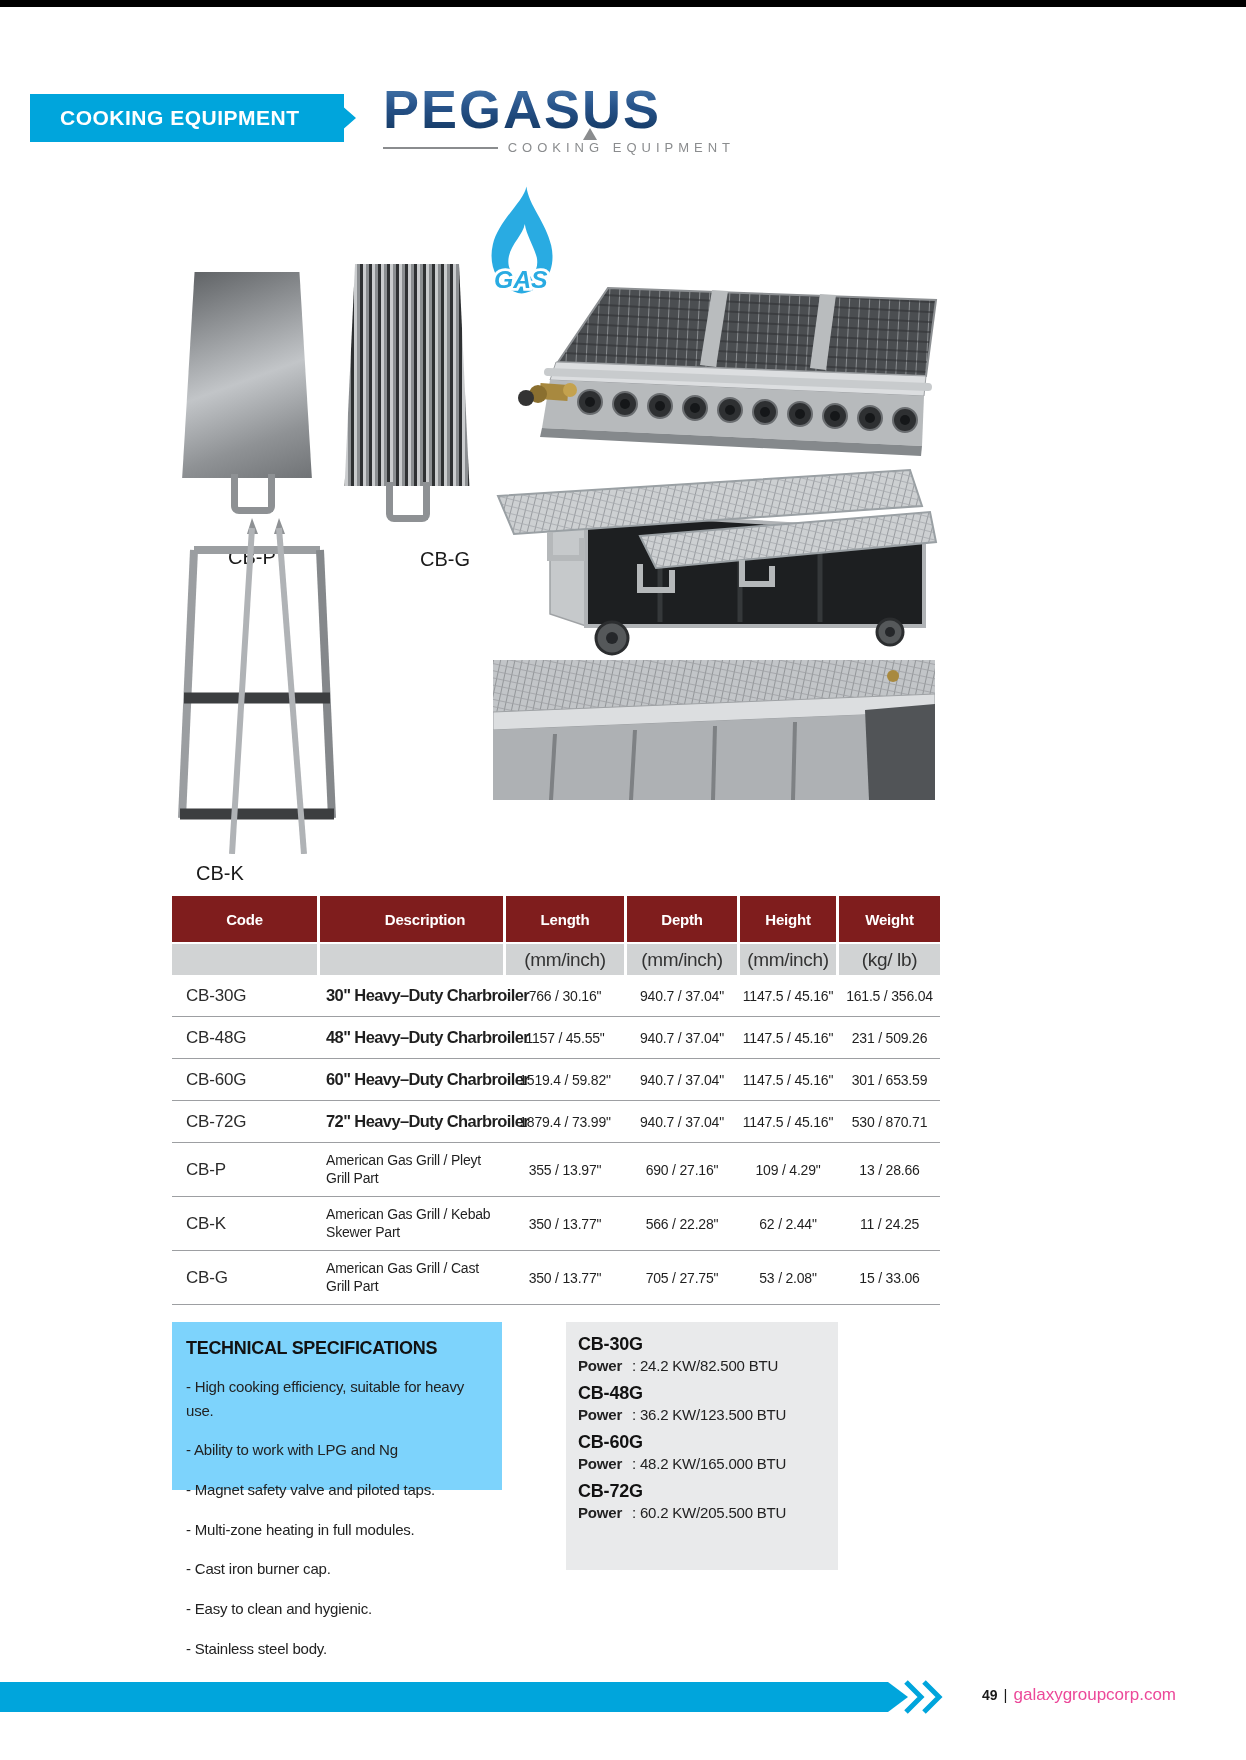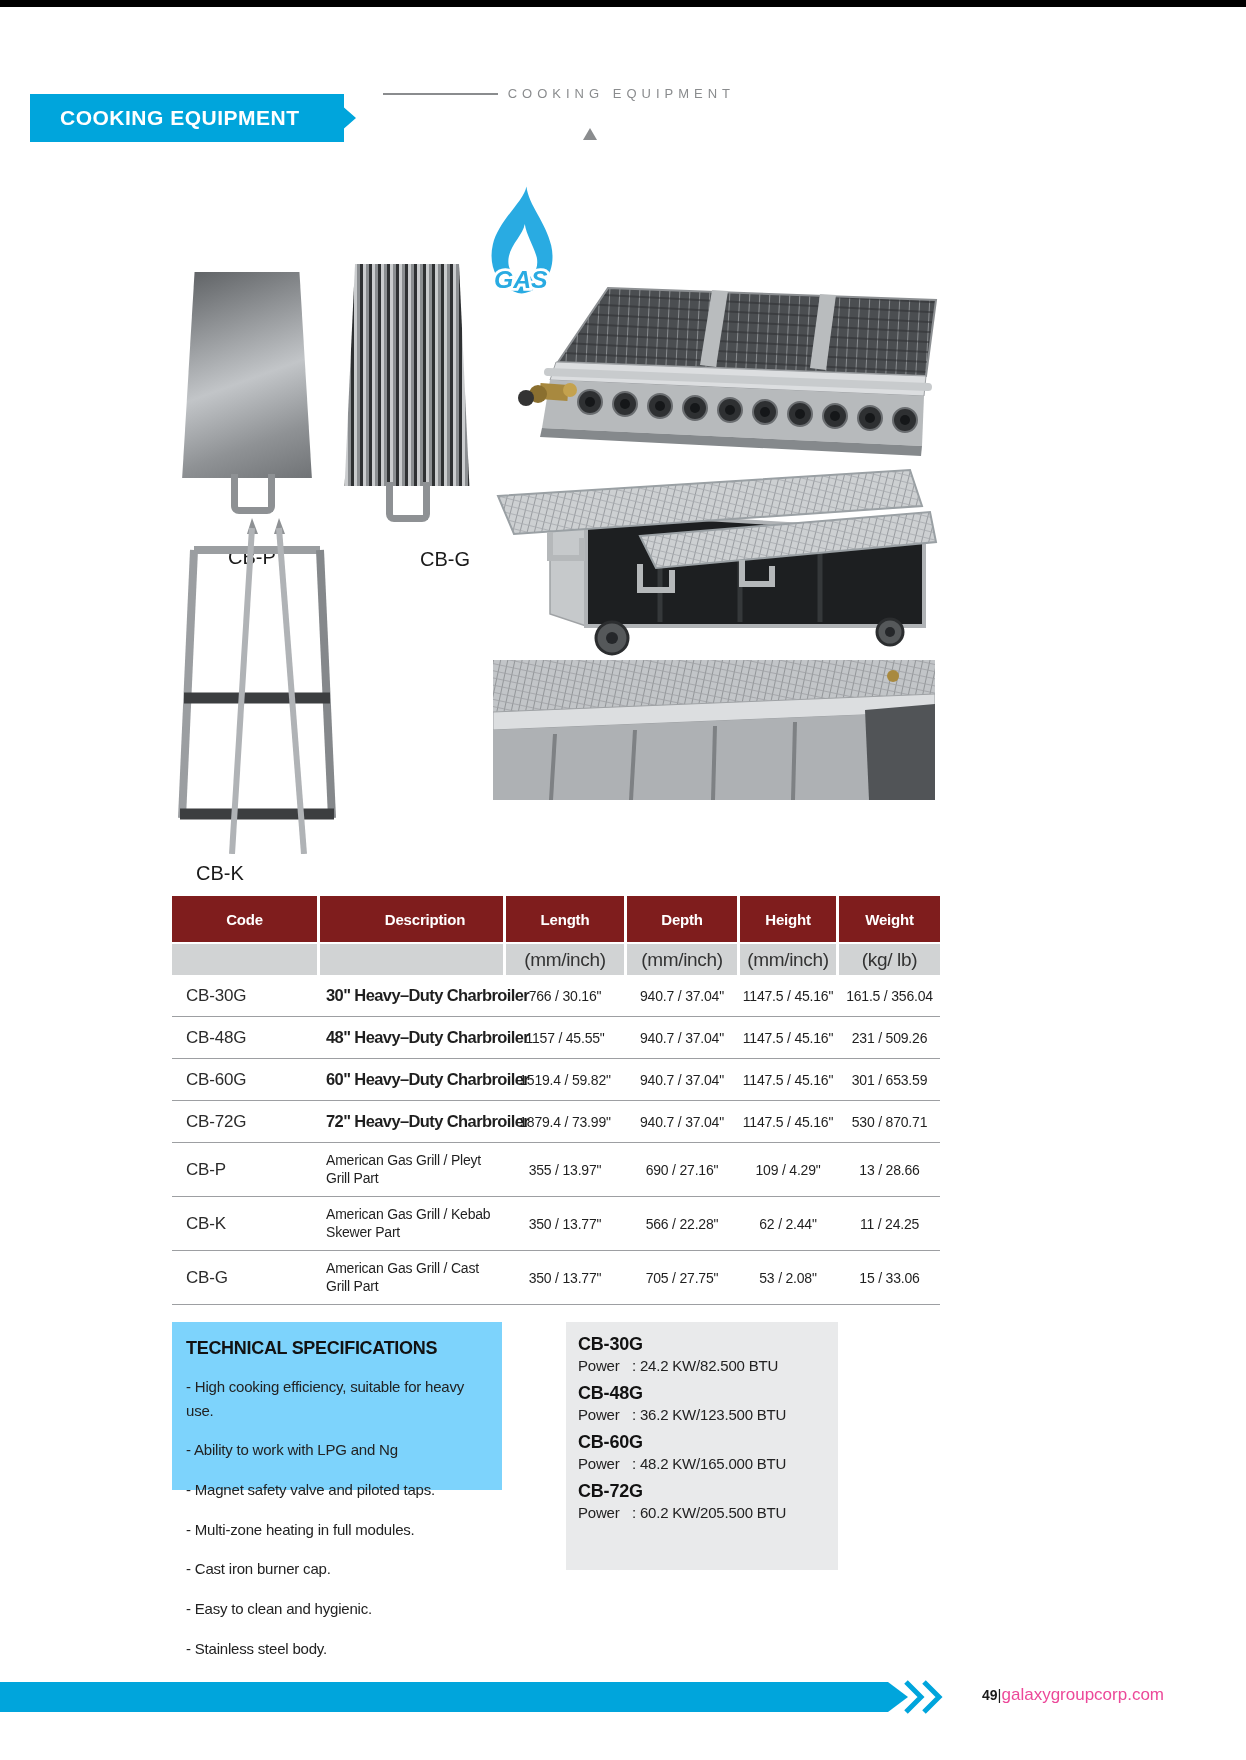--- a/index.html
+++ b/index.html
@@ -74,43 +74,44 @@
   .tech { position:absolute; left:172px; top:1322px; width:330px; height:168px;
     background:#7dd3fc; padding:16px 14px 5px 14px; }
   .tech-title { font-size:18px; font-weight:800; color:#121212; letter-spacing:-.3px; margin-bottom:12px; }
   .tech-item { font-size:15px; color:#222; line-height:1.58; letter-spacing:-.2px;margin-top:16px; }
 
   
   .power { position:absolute; left:566px; top:1322px; width:272px; height:248px;
     background:#e9eaeb; padding:12px 0 0 12px; display:flex; flex-direction:column; gap:9px; }
   .pmodel { font-size:18px; font-weight:800; color:#121212; letter-spacing:-.2px; }
   .pline { display:flex; font-size:15px; color:#222; margin-top:2px; letter-spacing:-.2px; }
-  .plabel { width:54px; }
+  .plabel { width:54px;font-weight:bold; }
 
   
   .footer-bar { position:absolute; left:0; top:1682px; width:908px; height:30px; background:#00a5dc;
     clip-path:polygon(0 0, calc(100% - 20px) 0, 100% 50%, calc(100% - 20px) 100%, 0 100%); }
   .footer-chevrons { position:absolute; left:902px; top:1680px; }
-  .footer-text { position:absolute; left:982px; top:1685px; display:flex; align-items:baseline; }
+  .footer-text { position:absolute; left:982px; top:1685px; display:flex; align-items:baseline; gap:6px; }
   .page-num { font-size:14px; font-weight:bold; color:#1a1a1a; }
   .page-sep { font-size:15px; color:#1a1a1a; }
   .website { font-size:17px; color:#ec4899; }
 </style>
 </head>
 <body>
 
 <div class="page">
 
   <div class="top-edge"></div>
 
   <div class="banner">
     <span class="banner-title">COOKING EQUIPMENT</span>
   </div>
 
   <div class="logo">
+    <div class="logo-word">PEGASUS</div>
     <div class="logo-tri"></div>
     <div class="logo-tagrow">
       <div class="logo-rule"></div>
       <div class="logo-tagline">COOKING EQUIPMENT</div>
     </div>
   </div>
 
   <svg class="gas" viewBox="0 0 110 150">
     <path d="M63 3 C60 22 28 45 21 76 C14 107 31 133 57 137 C85 133 101 108 94 77 C87 47 66 27 63 3 Z" fill="#29abe2"></path>
     <path d="M61 50 C59 63 44 75 41 91 C38 106 47 118 58 120 C70 118 79 107 76 92 C72 77 63 64 61 50 Z" fill="#ffffff"></path>

